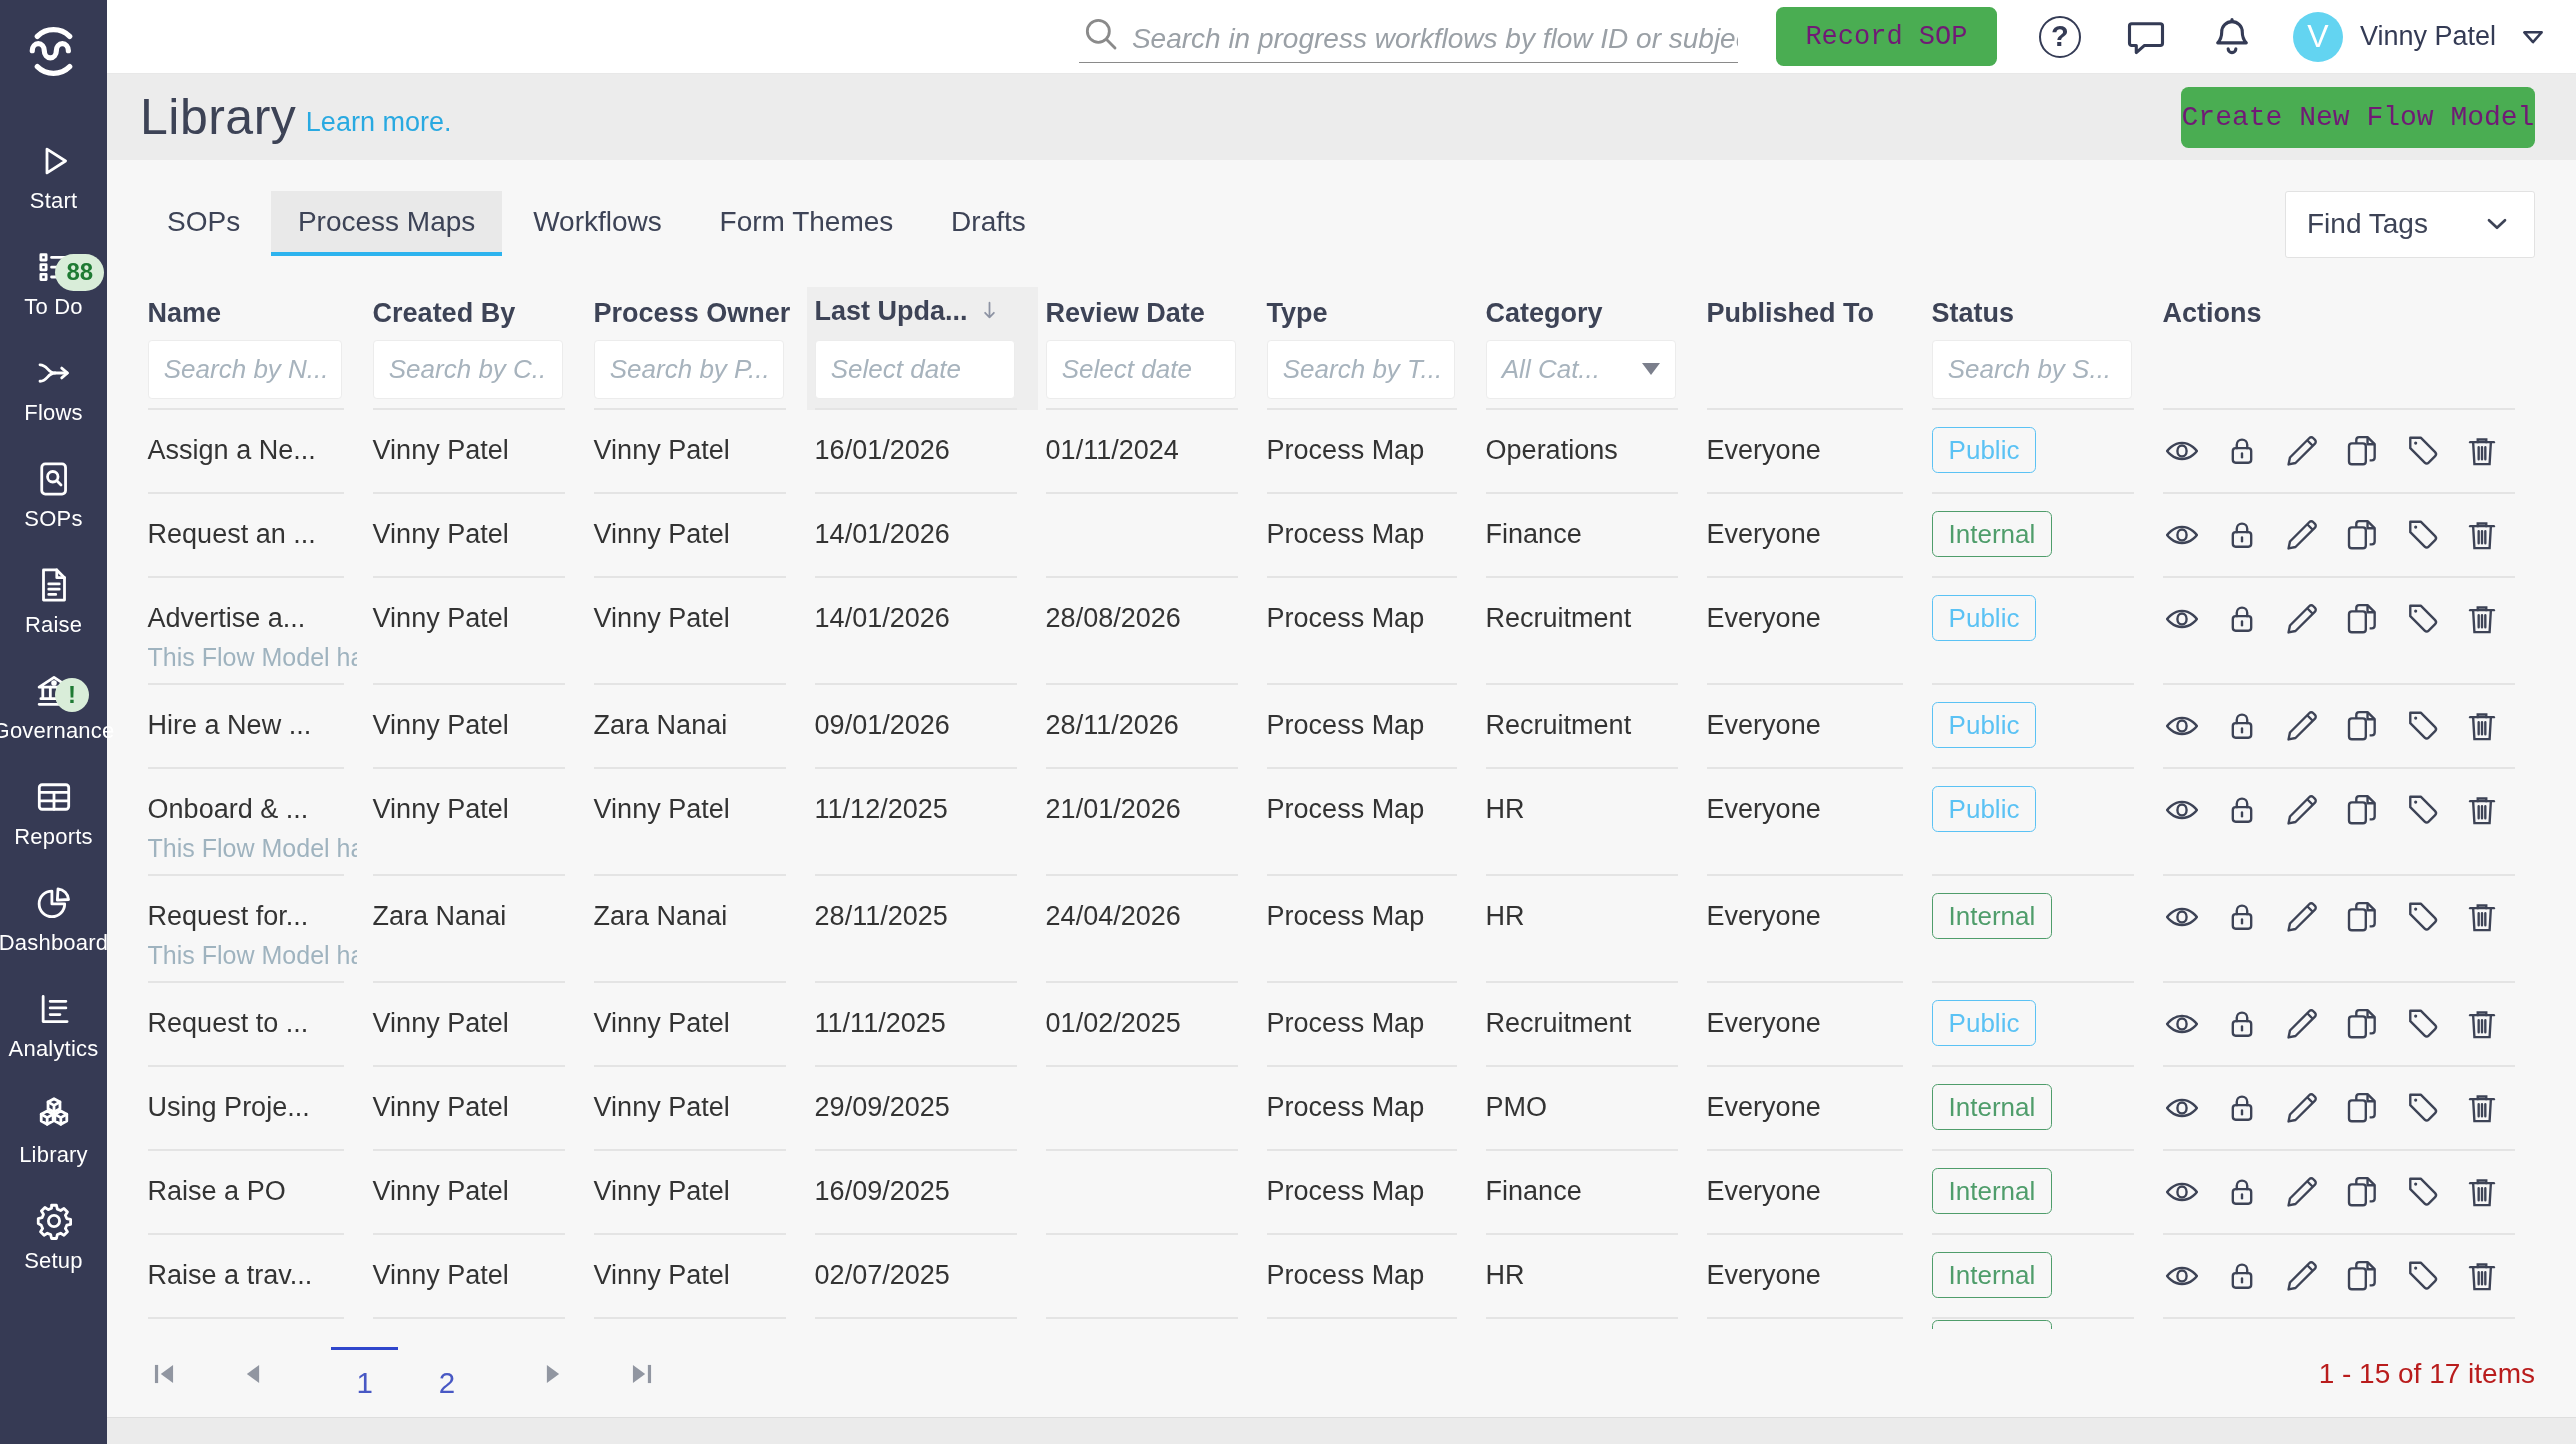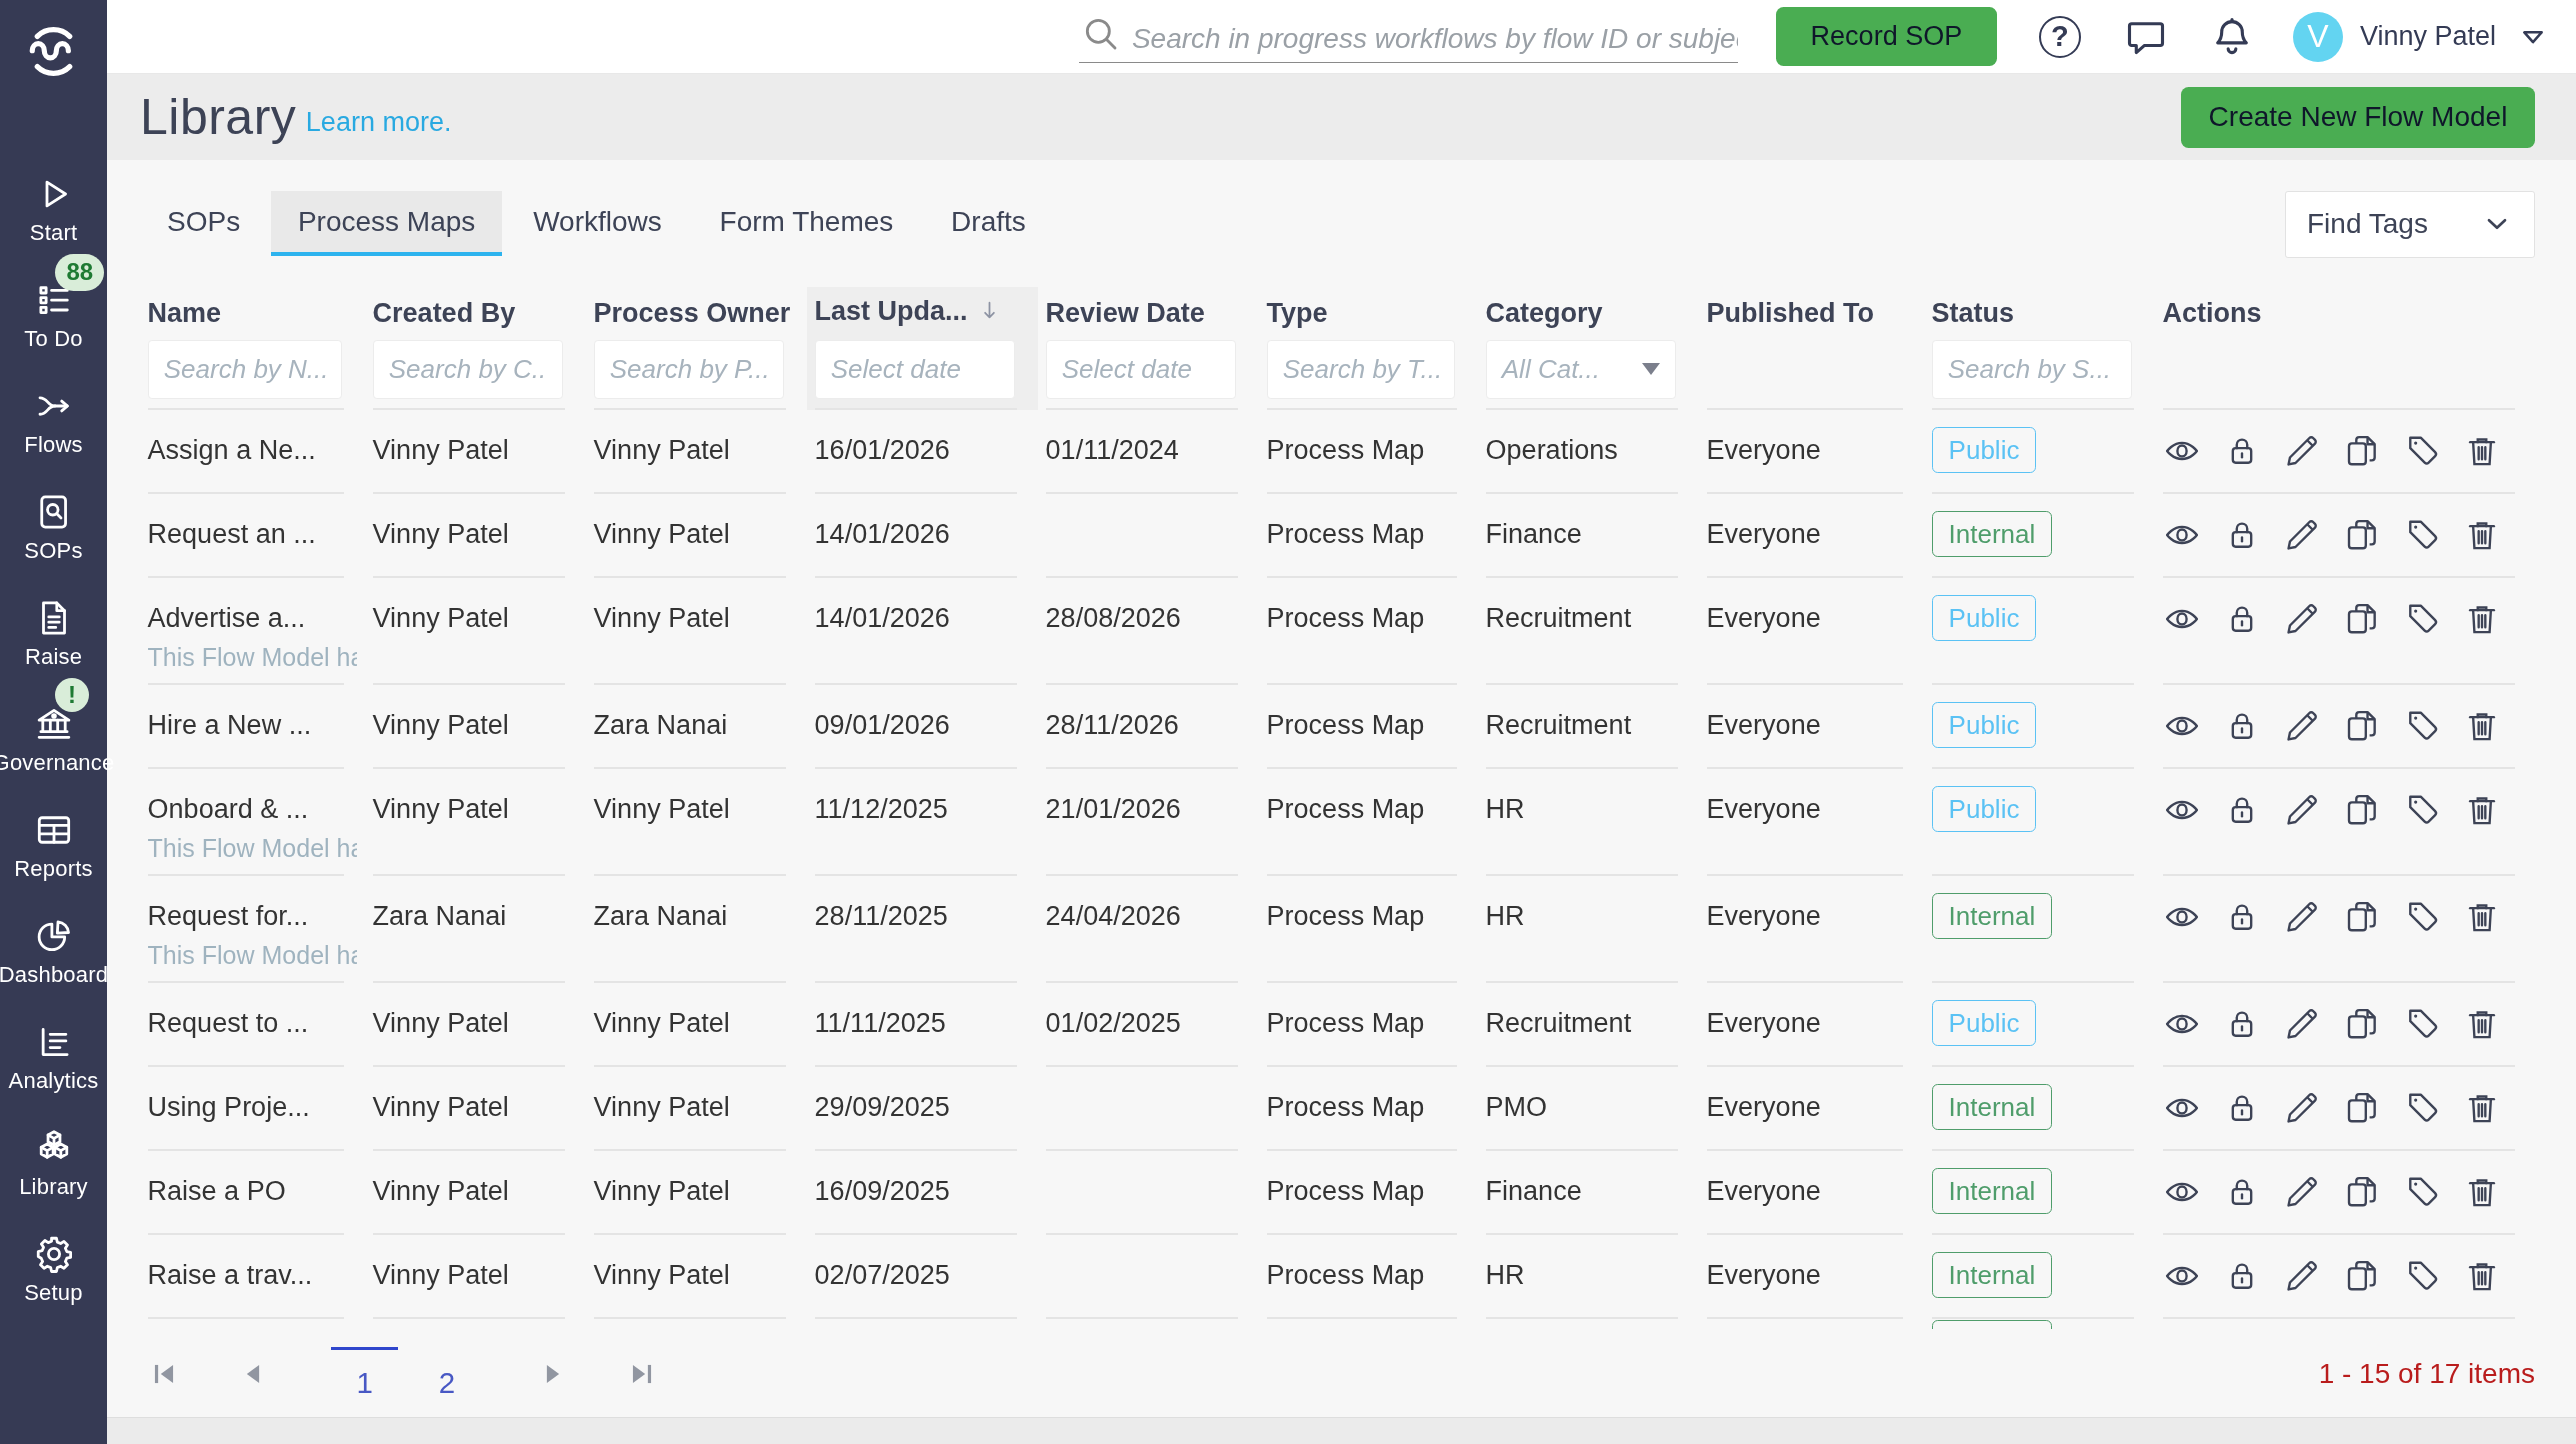--- a/index.html
+++ b/index.html
@@ -4,36 +4,36 @@
 <style>
   * { margin:0; padding:0; box-sizing:border-box; }
   html,body { width:2576px; height:1444px; overflow:hidden; font-family:"Liberation Sans", sans-serif; background:#f7f7f7; }
   .app { display:flex; width:100%; height:100%; }
 
   
   .sidebar { width:107px; height:100%; background:#363a54; flex:0 0 107px; display:flex; flex-direction:column; align-items:center; }
   .logo { margin-top:15.2px; width:72px; height:72px; display:flex; align-items:center; justify-content:center; }
   .logo svg { width:67px; height:67px; }
   .sidenav { margin-top:53px; display:flex; flex-direction:column; width:100%; }
-  .nav-item { position:relative; height:106px; display:flex; flex-direction:column; align-items:center; justify-content:flex-end; cursor:pointer; color:#fff; }
+  .nav-item { position:relative; height:106px; display:flex; flex-direction:column; align-items:center; justify-content:flex-start; cursor:pointer; color:#fff; }
   .nav-icon { width:42px; height:42px; display:block; }
   .nav-icon svg { width:42px; height:42px; display:block; }
   .nav-label { font-size:22px; margin-top:5.7px; color:#fff; letter-spacing:0.2px; }
   .nav-badge { position:absolute; top:7.6px; left:55px; background:#d9edd9; color:#1e7a33; font-weight:bold; font-size:24px; line-height:1; padding:6.7px 11.4px; border-radius:21px; }
   .nav-badge.round { padding:0; width:34px; height:34px; border-radius:50%; display:flex; align-items:center; justify-content:center; }
 
   
   .main { flex:1; display:flex; flex-direction:column; height:100%; min-width:0; }
 
   .topbar { height:74px; background:#fff; display:flex; align-items:center; border-bottom:1px solid #e8e8e8; padding-right:27px; flex:0 0 74px; }
   .search { margin-left:auto; position:relative; width:659px; height:53px; display:flex; align-items:flex-end; }
   .search svg.mag { position:absolute; left:1.9px; top:3.8px; width:40px; height:40px; }
   .search input { width:100%; height:48px; border:none; outline:none; border-bottom:1px solid #8a8a8a; background:transparent; padding-left:53px; font-size:28px; font-family:"Liberation Sans",sans-serif; color:#444; }
   .search input::placeholder { color:#9aa0a6; font-style:italic; }
-  .btn-green { background:#4aad52; color:#0f172a; border:none; border-radius:7.6px; font-size:27px; font-family:Liberation Sans, sans-serif; cursor:pointer; }
+  .btn-green { background:#4aad52; color:#701a75; border:none; border-radius:7.6px; font-size:27px; font-family:Liberation Mono, monospace; cursor:pointer; }
   .record-btn { margin-left:38px; width:221px; height:59px; }
   .tb-ic { margin-left:40px; width:46px; height:46px; display:flex; align-items:center; justify-content:center; cursor:pointer; }
   .tb-ic svg { width:44px; height:44px; }
   .help-circle { width:42px; height:42px; border:2.9px solid #343b55; border-radius:50%; color:#343b55; font-size:29px; font-weight:bold; display:flex; align-items:center; justify-content:center; }
   .user { margin-left:38px; display:flex; align-items:center; cursor:pointer; }
   .avatar { width:50px; height:50px; border-radius:50%; background:#63d4f1; color:#fff; font-size:32px; display:flex; align-items:center; justify-content:center; }
   .user-name { margin-left:17px; font-size:27px; color:#343b55; }
   .user .caret { margin-left:21px; width:32px; height:32px; }
 
   .page-header { height:86px; flex:0 0 86px; background:#ececec; display:flex; align-items:center; padding:0 41px 0 33px; }

